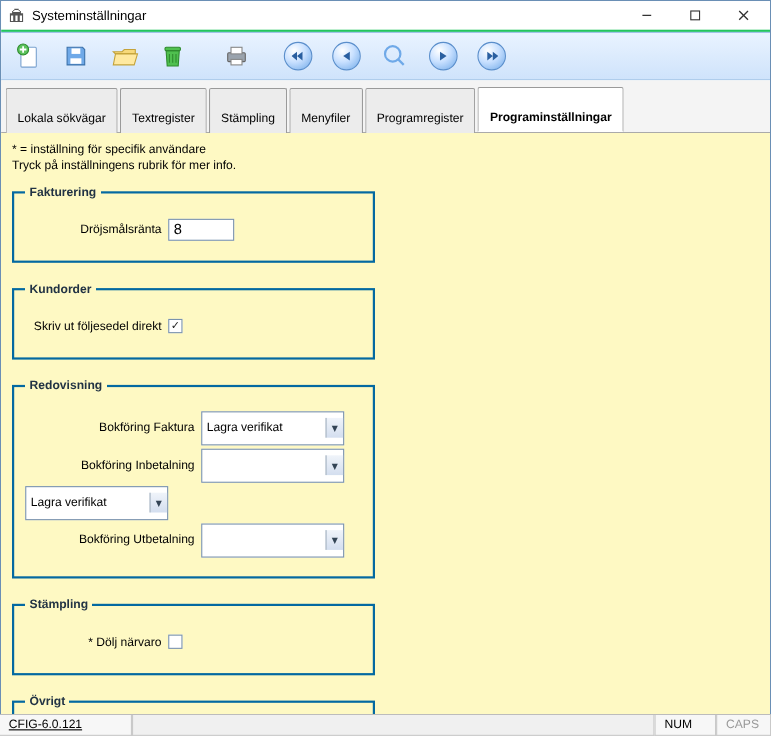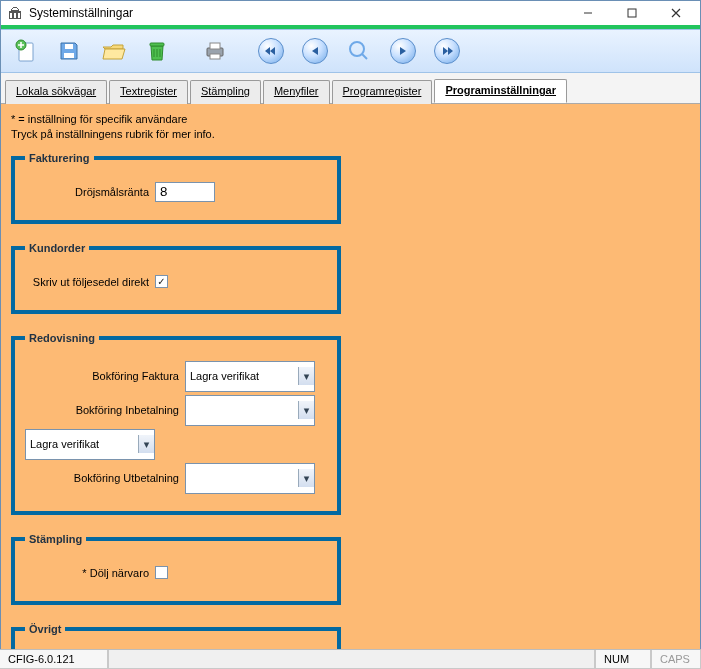--- a/index.html
+++ b/index.html
@@ -9,21 +9,21 @@
     font-size: 11px;
     background: #fff;
     width: 701px;
     height: 669px;
     overflow: hidden;
     border: 1px solid #6a8fb5;
   }
   .titlebar {
     height: 28px;
     background: #fff;
-    border-bottom: 4px solid #22c55e;
+    border-bottom: 2px solid #22c55e;
     display: flex;
     align-items: center;
     padding: 0 2px 0 6px;
   }
   .titlebar .app-icon { width: 16px; height: 16px; margin-right: 6px; color:#555; }
   .titlebar .title { flex: 1; font-size: 12px; }
   .win-controls { display: flex; height: 100%; }
   .win-btn {
     width: 44px; height: 100%; display: flex; align-items: center; justify-content: center;
     font-family: Arial; font-size: 13px; color:#333;
@@ -53,51 +53,50 @@
   }
 
   .tabstrip {
     display:flex;
     background:#f4f4f4;
     border-bottom:1px solid #aaa;
     padding: 6px 4px 0 4px;
     gap:2px;
   }
   .tab {
-    padding: 4px 10px 5px;
+    padding: 21px 10px 5px;
     border:1px solid #9a9a9a;
     border-bottom:none;
     background:#ececec;
     font-size:11px;
     border-radius:2px 2px 0 0;
     white-space:nowrap;
     position:relative;
     top:1px;
-    text-decoration:underline;
   }
   .tab.active {
     background:#fff;
     font-weight:bold;
     top:0;
     padding-bottom:6px;
     border-bottom:1px solid #fff;
     z-index:2;
   }
 
   .tabcontent {
-    background:#fdba74;
+    background:#fef9c3;
     padding: 6px 10px 24px;
     height: calc(100% - 28px - 44px - 30px - 20px);
     overflow:auto;
     border-left:0;
   }
   .help-text { margin: 2px 0 10px; line-height:1.35; }
 
   fieldset {
-    border:4px solid #0369a1;
+    border:2px solid #0369a1;
     margin: 6px 0 18px;
     padding: 14px 10px 14px;
     width: 330px;
     position:relative;
   }
   legend {
     padding: 0 4px;
     font-weight:bold;
     color:#234;
     font-size:11px;
@@ -151,21 +150,21 @@
     font-size:11px;
   }
   .status-cell {
     border:1px solid #c9c9c9;
     border-top:none;
     padding:2px 8px;
     height:100%;
     display:flex; align-items:center;
     background:#f7f7f7;
   }
-  .status-cell.first { width:108px; border-left:none; }
+  .status-cell.first { width:120px; border-left:none;text-decoration:underline; }
   .status-flex { flex:1; border:1px solid #c9c9c9; border-top:none; height:100%; }
   .status-cell.num { width:56px; }
   .status-cell.caps { width:50px; color:#999; }
 </style>
 </head>
 <body>
 
 <div class="titlebar">
   <span class="app-icon">
     <svg viewBox="0 0 16 16" width="16" height="16">

